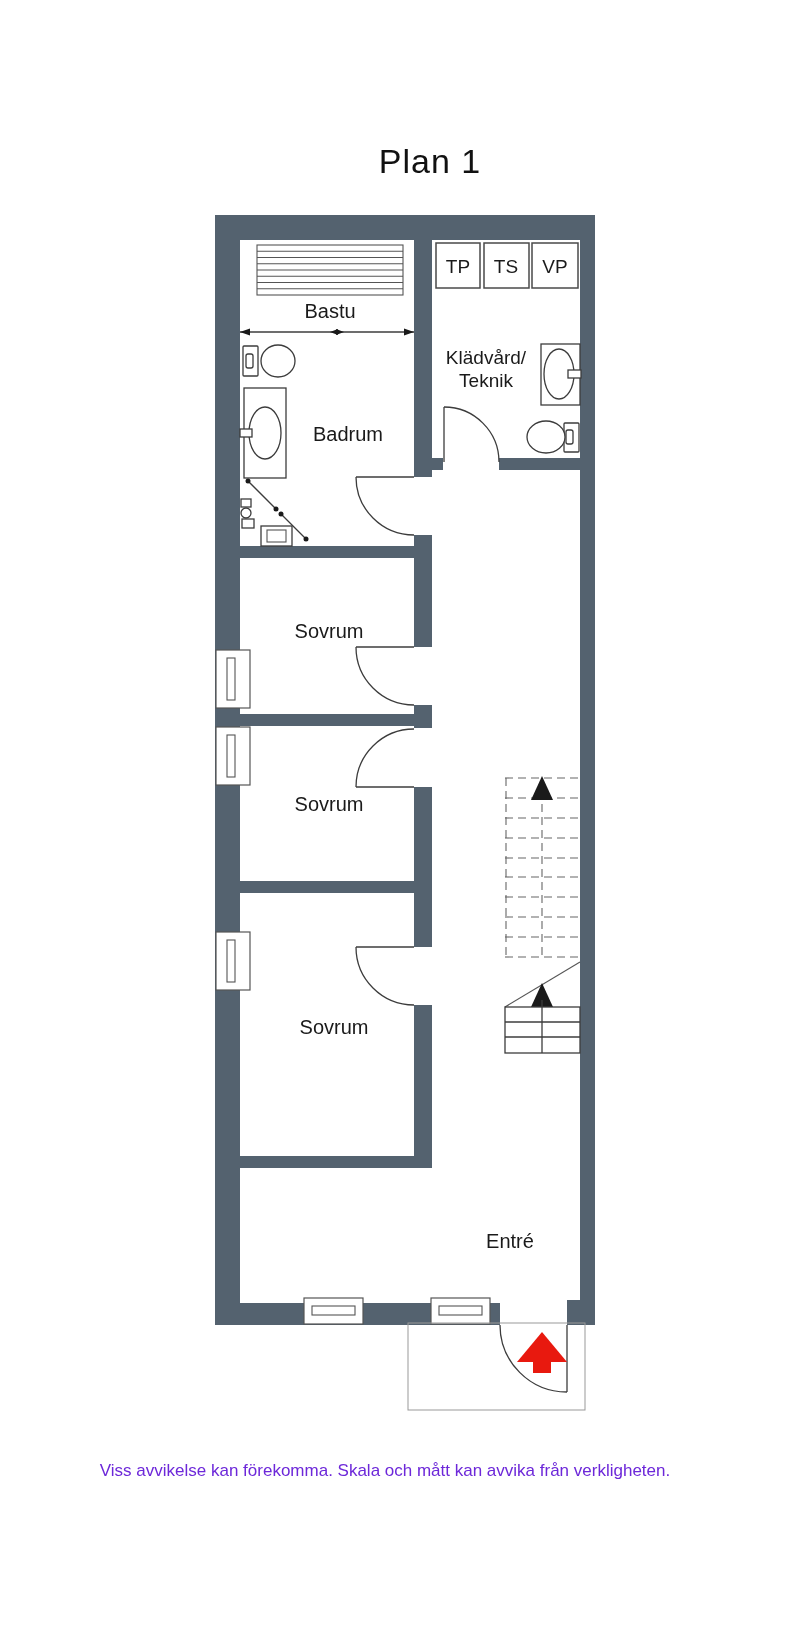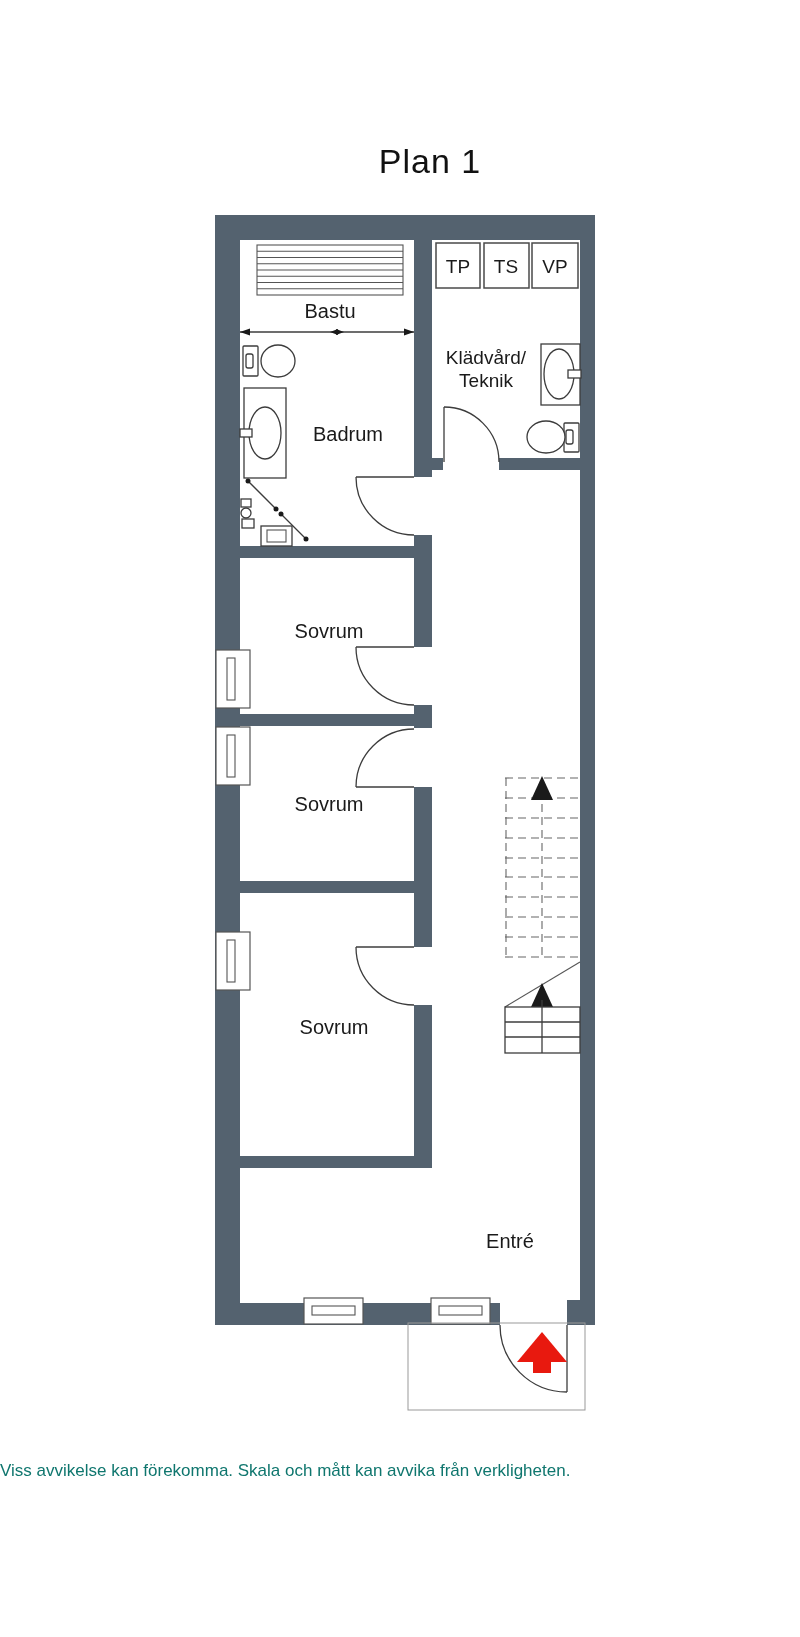--- a/index.html
+++ b/index.html
@@ -1,21 +1,21 @@
 <!DOCTYPE html>
 <html><head>
 <meta charset="utf-8">
 <style>
   html,body{margin:0;padding:0;background:#fff;}
   .page{position:relative;width:800px;height:1637px;background:#fff;overflow:hidden;
         font-family:"Liberation Sans",sans-serif;color:#1a1a1a;}
   .title{position:absolute;top:142px;left:0;width:860px;text-align:center;
          font-size:34px;letter-spacing:1px;color:#111;}
-  .disclaimer{position:absolute;top:1461px;left:0;width:770px;text-align:left;
-              font-size:17px;color:#0f766e;}
+  .disclaimer{position:absolute;top:1461px;left:0;width:770px;text-align:center;
+              font-size:17px;color:#6d28d9;}
   svg.plan{position:absolute;left:0;top:0;}
   svg text{font-family:"Liberation Sans",sans-serif;fill:#1a1a1a;}
   .room-label{font-size:20px;}
   .small-label{font-size:19px;}
   .wall{fill:#54626f;stroke:none;}
   .gap{fill:#ffffff;stroke:none;}
   .fix{fill:#ffffff;stroke:#3c3c3c;stroke-width:1.3;}
   .fixline{fill:none;stroke:#3c3c3c;stroke-width:1.3;}
   .thin{fill:none;stroke:#555;stroke-width:1.1;}
   .dash{fill:none;stroke:#666;stroke-width:1.1;stroke-dasharray:8 5;}

